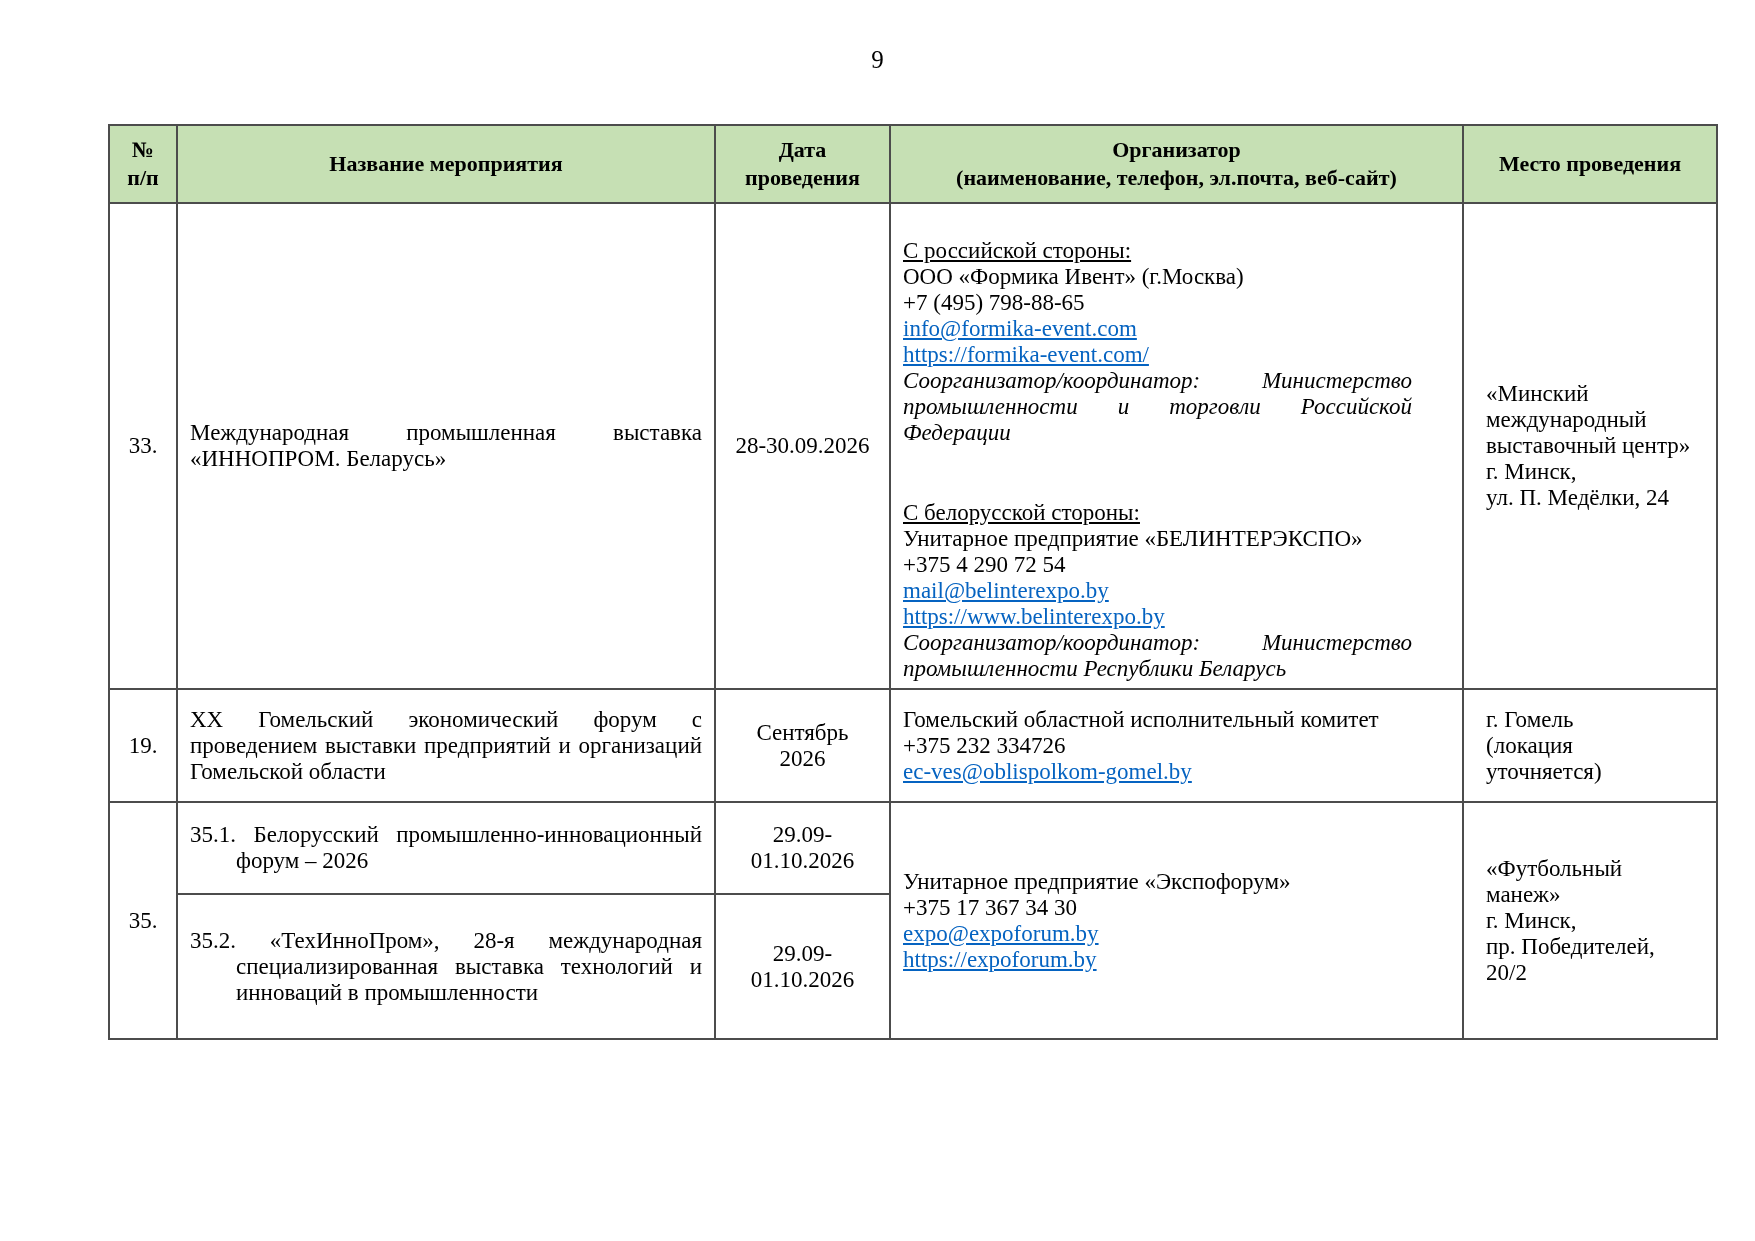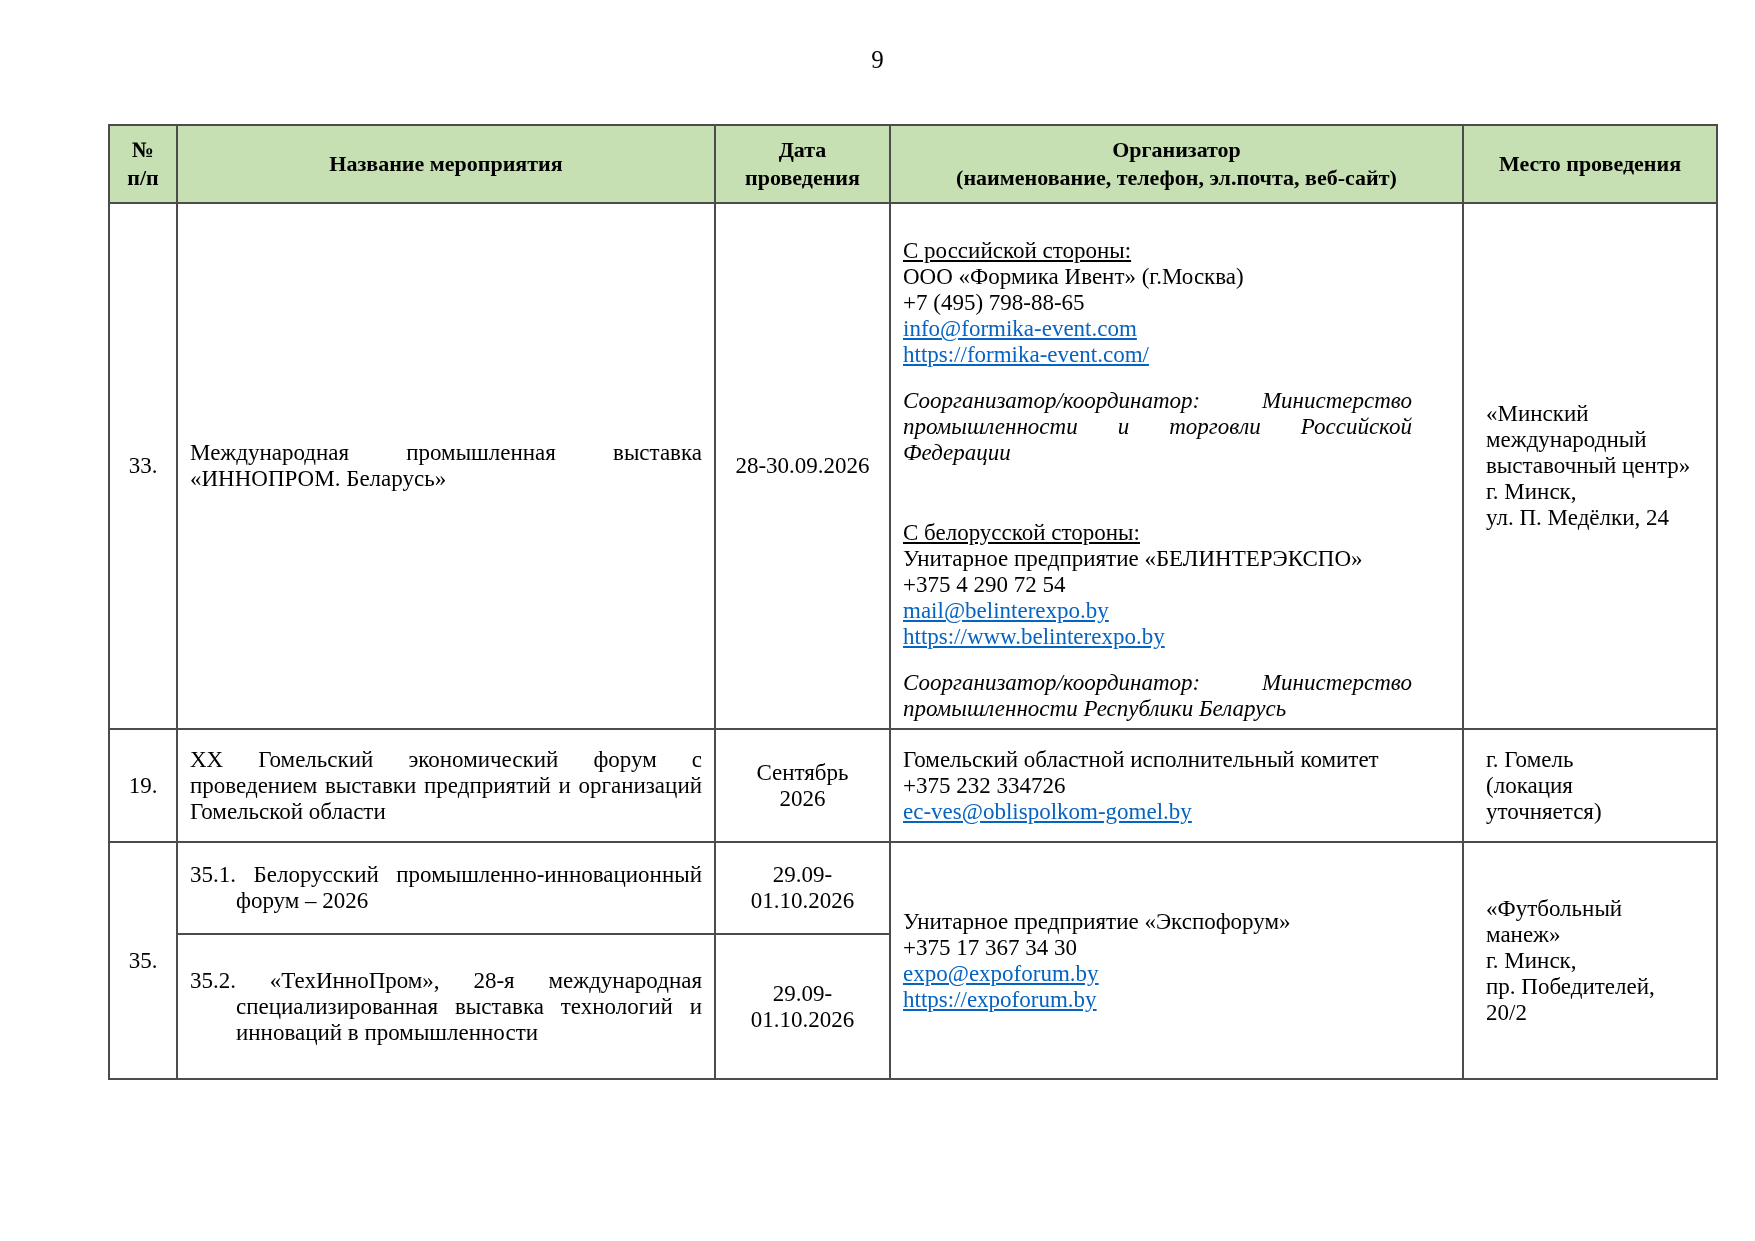--- a/index.html
+++ b/index.html
@@ -52,21 +52,20 @@
   td.name{text-align:justify;padding:6px 12px;}
   td.date{text-align:center;white-space:pre-line;padding:16px 6px;}
   td.org{text-align:left;padding:6px 12px;}
   td.place{text-align:left;white-space:pre-line;padding:6px 22px;}
   p{margin:0;}
   .u{text-decoration:underline;margin-top:28px;}
   .coorg{
     font-style:italic;
     text-align:justify;
     padding-right:38px;
-    margin-top:20px;
   }
   .gap{height:26px;}
   a.link{
     color:var(--link);
     text-decoration:underline;
     cursor:pointer;
     word-break:break-all;
   }
   .hang{
     padding-left:46px;

